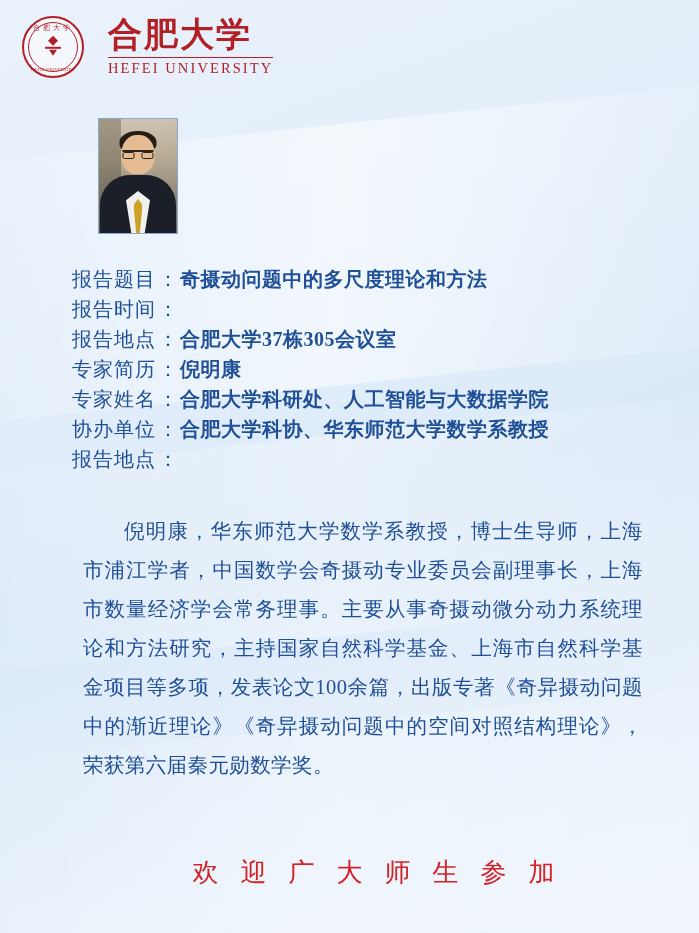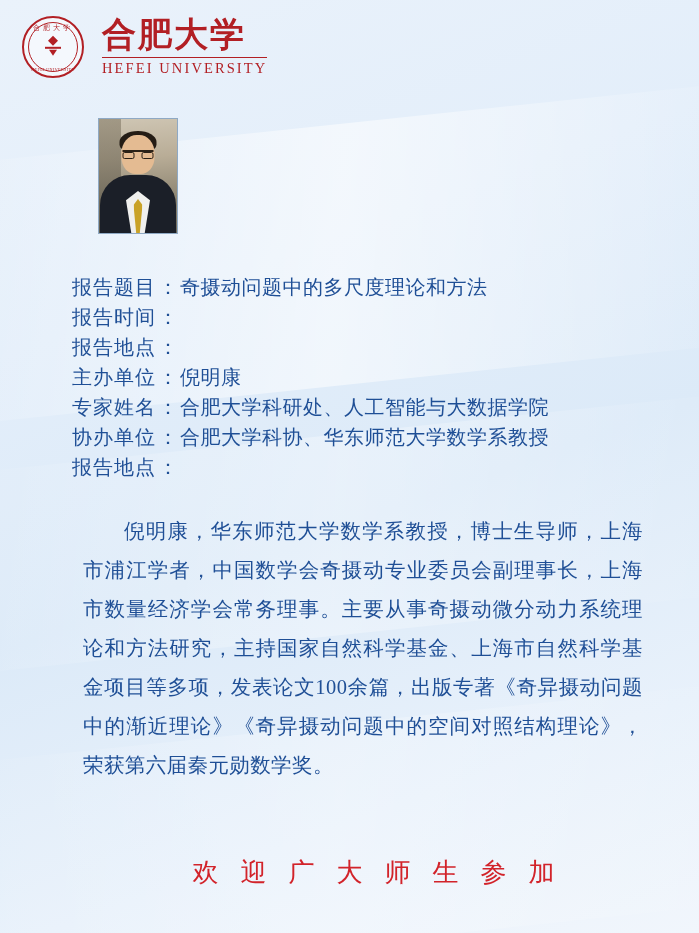--- a/index.html
+++ b/index.html
@@ -30,21 +30,21 @@
   .bg-streak.s2 { top: 430px; height: 200px; opacity: .6; }
   .bg-streak.s3 { top: 720px; height: 220px; opacity: .5; }
 
   
   .logo-wrap {
     position: absolute;
     top: 16px;
     left: 22px;
     display: flex;
     align-items: center;
-    gap: 18px;
+    gap: 24px;
   }
   .logo-seal {
     width: 62px;
     height: 62px;
     border-radius: 50%;
     border: 2px solid #b21f24;
     position: relative;
     box-sizing: border-box;
     background: #f4f8fd;
   }
@@ -213,36 +213,36 @@
     letter-spacing: 3px;
     color: #1f4f96;
     font-family: "Liberation Serif", "DejaVu Serif", serif;
     text-shadow: 0 1px 0 rgba(255,255,255,.8);
   }
 
   
   .info {
     position: absolute;
     left: 72px;
-    top: 272px;
+    top: 264px;
     width: 560px;
     font-size: 20px;
     line-height: 30px;
     color: #1f4f96;
   }
   .info-row {
     display: flex;
     align-items: baseline;
     white-space: nowrap;
   }
   .info-label {
     letter-spacing: 1px;
   }
   .info-colon { padding: 0 2px; }
-  .info-value { letter-spacing: .5px; }
+  .info-value { letter-spacing: .5px; font-weight: bold; }
 
   
   .bio {
     position: absolute;
     left: 83px;
     top: 512px;
     width: 560px;
     font-size: 20.5px;
     line-height: 39px;
     color: #1f4f96;
@@ -309,23 +309,24 @@
     <span class="info-colon">：</span>
     <span class="info-value">奇摄动问题中的多尺度理论和方法</span>
   </div>
   <div class="info-row">
     <span class="info-label">报告时间</span>
     <span class="info-colon">：</span>
   </div>
   <div class="info-row">
     <span class="info-label">报告地点</span>
     <span class="info-colon">：</span>
-  </div>
-  <div class="info-row">
-    <span class="info-label">主办单位</span>
+    <span class="info-value">合肥大学37栋305会议室</span>
+  </div>
+  <div class="info-row">
+    <span class="info-label">专家简历</span>
     <span class="info-colon">：</span>
     <span class="info-value">倪明康</span>
   </div>
   <div class="info-row">
     <span class="info-label">专家姓名</span>
     <span class="info-colon">：</span>
     <span class="info-value">合肥大学科研处、人工智能与大数据学院</span>
   </div>
   <div class="info-row">
     <span class="info-label">协办单位</span>

